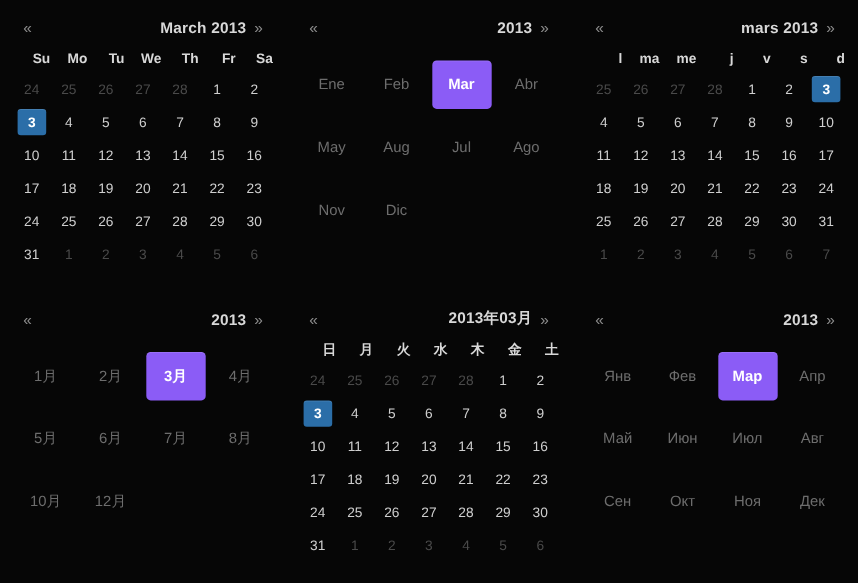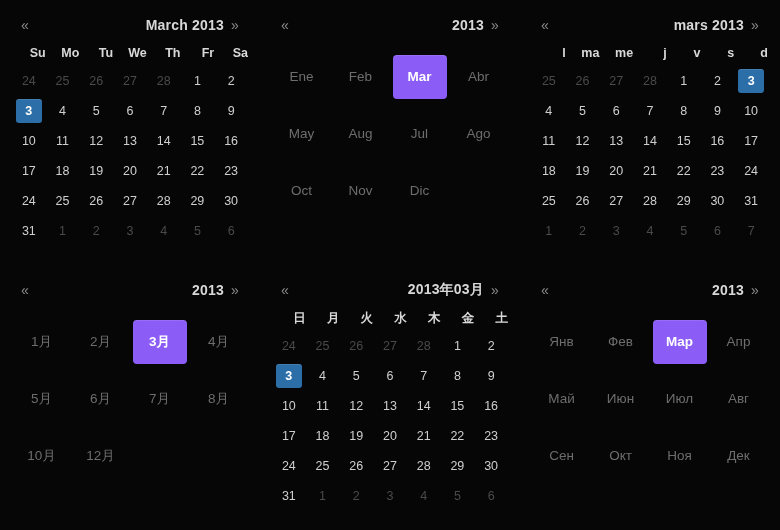--- a/index.html
+++ b/index.html
@@ -308,23 +308,20 @@
         <div class="mcell">
           <div class="mbox">Aug</div>
         </div>
         <div class="mcell">
           <div class="mbox">Jul</div>
         </div>
         <div class="mcell">
           <div class="mbox">Ago</div>
         </div>
         <div class="mcell">
-          <div class="mbox">Oct</div>
-        </div>
-        <div class="mcell">
           <div class="mbox">Nov</div>
         </div>
         <div class="mcell">
           <div class="mbox">Dic</div>
         </div>
       </div>
     </div>
     <div class="cal cal-days">
       <div class="cal-head">
         <div class="nav">«</div>

